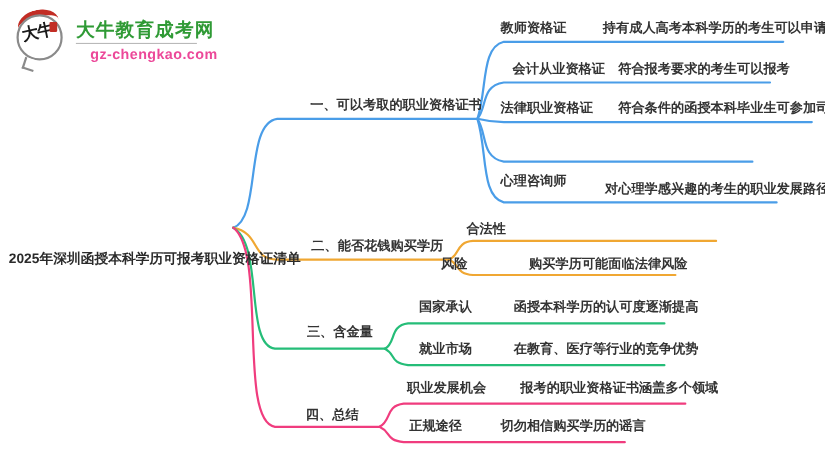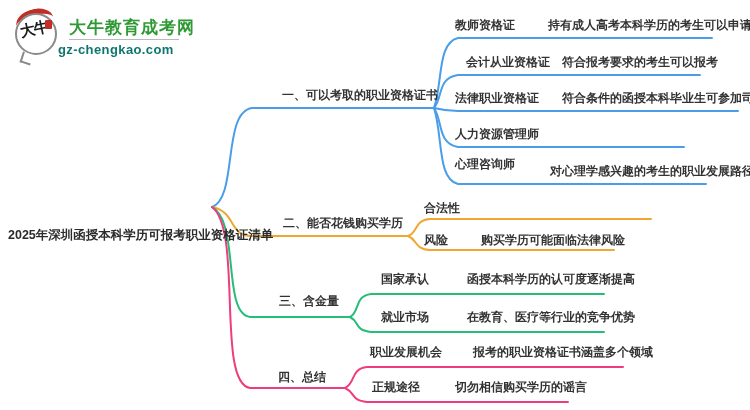--- a/index.html
+++ b/index.html
@@ -19,21 +19,21 @@
     border-radius:50%;background:#fff;box-sizing:border-box;}
   .bubble-tail{position:absolute;left:9px;top:44px;width:9px;height:9px;background:#fff;
     border-left:2px solid #8a8a8a;border-bottom:2px solid #8a8a8a;transform:rotate(18deg);}
   .hat{position:absolute;left:4px;top:0px;width:38px;height:26px;border-radius:50%;
     border-top:6px solid #c22d25;transform:rotate(-14deg);box-sizing:border-box;}
   .logo-cn{position:absolute;left:8px;top:11px;font-size:15px;font-weight:700;color:#1a1a1a;
     transform:rotate(-12deg);letter-spacing:-1px;}
   .seal{position:absolute;left:33px;top:11px;width:7px;height:9px;background:#c22d25;border-radius:1px;}
   .site-name{position:absolute;left:57px;top:7px;font-size:17px;font-weight:700;color:#2f9a35;letter-spacing:1px;}
   .site-divider{position:absolute;left:57px;top:30px;width:110px;height:1px;background:#b9b9b9;}
-  .site-domain{position:absolute;left:46px;top:33px;font-size:13px;font-weight:700;color:#0f766e;letter-spacing:.4px;}
+  .site-domain{position:absolute;left:70px;top:33px;font-size:13px;font-weight:700;color:#ec4899;letter-spacing:.4px;}
 </style>
 </head>
 <body>
 
 <div id="canvas">
 
   <svg id="wires" viewBox="0 0 750 410" fill="none" stroke-width="2" stroke-linecap="round">
 
     <g stroke="#4a9de8">
       <path d="M212,207 C238,198 222,112 252,108 L434,108"></path>
@@ -73,27 +73,26 @@
 
   <div class="txt root" style="left:8px;top:199px;">2025年深圳函授本科学历可报考职业资格证清单</div>
 
   <div class="txt blabel" style="left:282px;top:87px;">一、可以考取的职业资格证书</div>
   <div class="txt ctitle" style="left:455px;top:17px;">教师资格证</div>
   <div class="txt cdesc" style="left:548px;top:17px;">持有成人高考本科学历的考生可以申请</div>
   <div class="txt ctitle" style="left:455px;top:54px;margin-left:11px;">会计从业资格证</div>
   <div class="txt ctitle" style="left:455px;top:90px;">法律职业资格证</div>
   <div class="txt cdesc" style="left:562px;top:54px;">符合报考要求的考生可以报考</div>
   <div class="txt cdesc" style="left:562px;top:90px;">符合条件的函授本科毕业生可参加司法考试</div>
-  <div class="txt ctitle" style="left:455px;top:126px;">人力资源管理师</div>
   <div class="txt ctitle" style="left:455px;top:156px;">心理咨询师</div>
   <div class="txt cdesc" style="left:550px;top:163px;">对心理学感兴趣的考生的职业发展路径</div>
 
   <div class="txt blabel" style="left:283px;top:215px;text-align:center;">二、能否花钱购买学历</div>
   <div class="txt ctitle" style="left:424px;top:200px;">合法性</div>
-  <div class="txt ctitle" style="left:424px;top:232px;">风险</div>
+  <div class="txt ctitle" style="left:401px;top:232px;">风险</div>
   <div class="txt cdesc" style="left:481px;top:232px;">购买学历可能面临法律风险</div>
 
   <div class="txt blabel" style="left:279px;top:293px;">三、含金量</div>
   <div class="txt ctitle" style="left:381px;top:271px;">国家承认</div>
   <div class="txt cdesc" style="left:467px;top:271px;">函授本科学历的认可度逐渐提高</div>
   <div class="txt ctitle" style="left:381px;top:309px;">就业市场</div>
   <div class="txt cdesc" style="left:467px;top:309px;">在教育、医疗等行业的竞争优势</div>
 
   <div class="txt blabel" style="left:278px;top:369px;">四、总结</div>
   <div class="txt ctitle" style="left:370px;top:344px;">职业发展机会</div>

